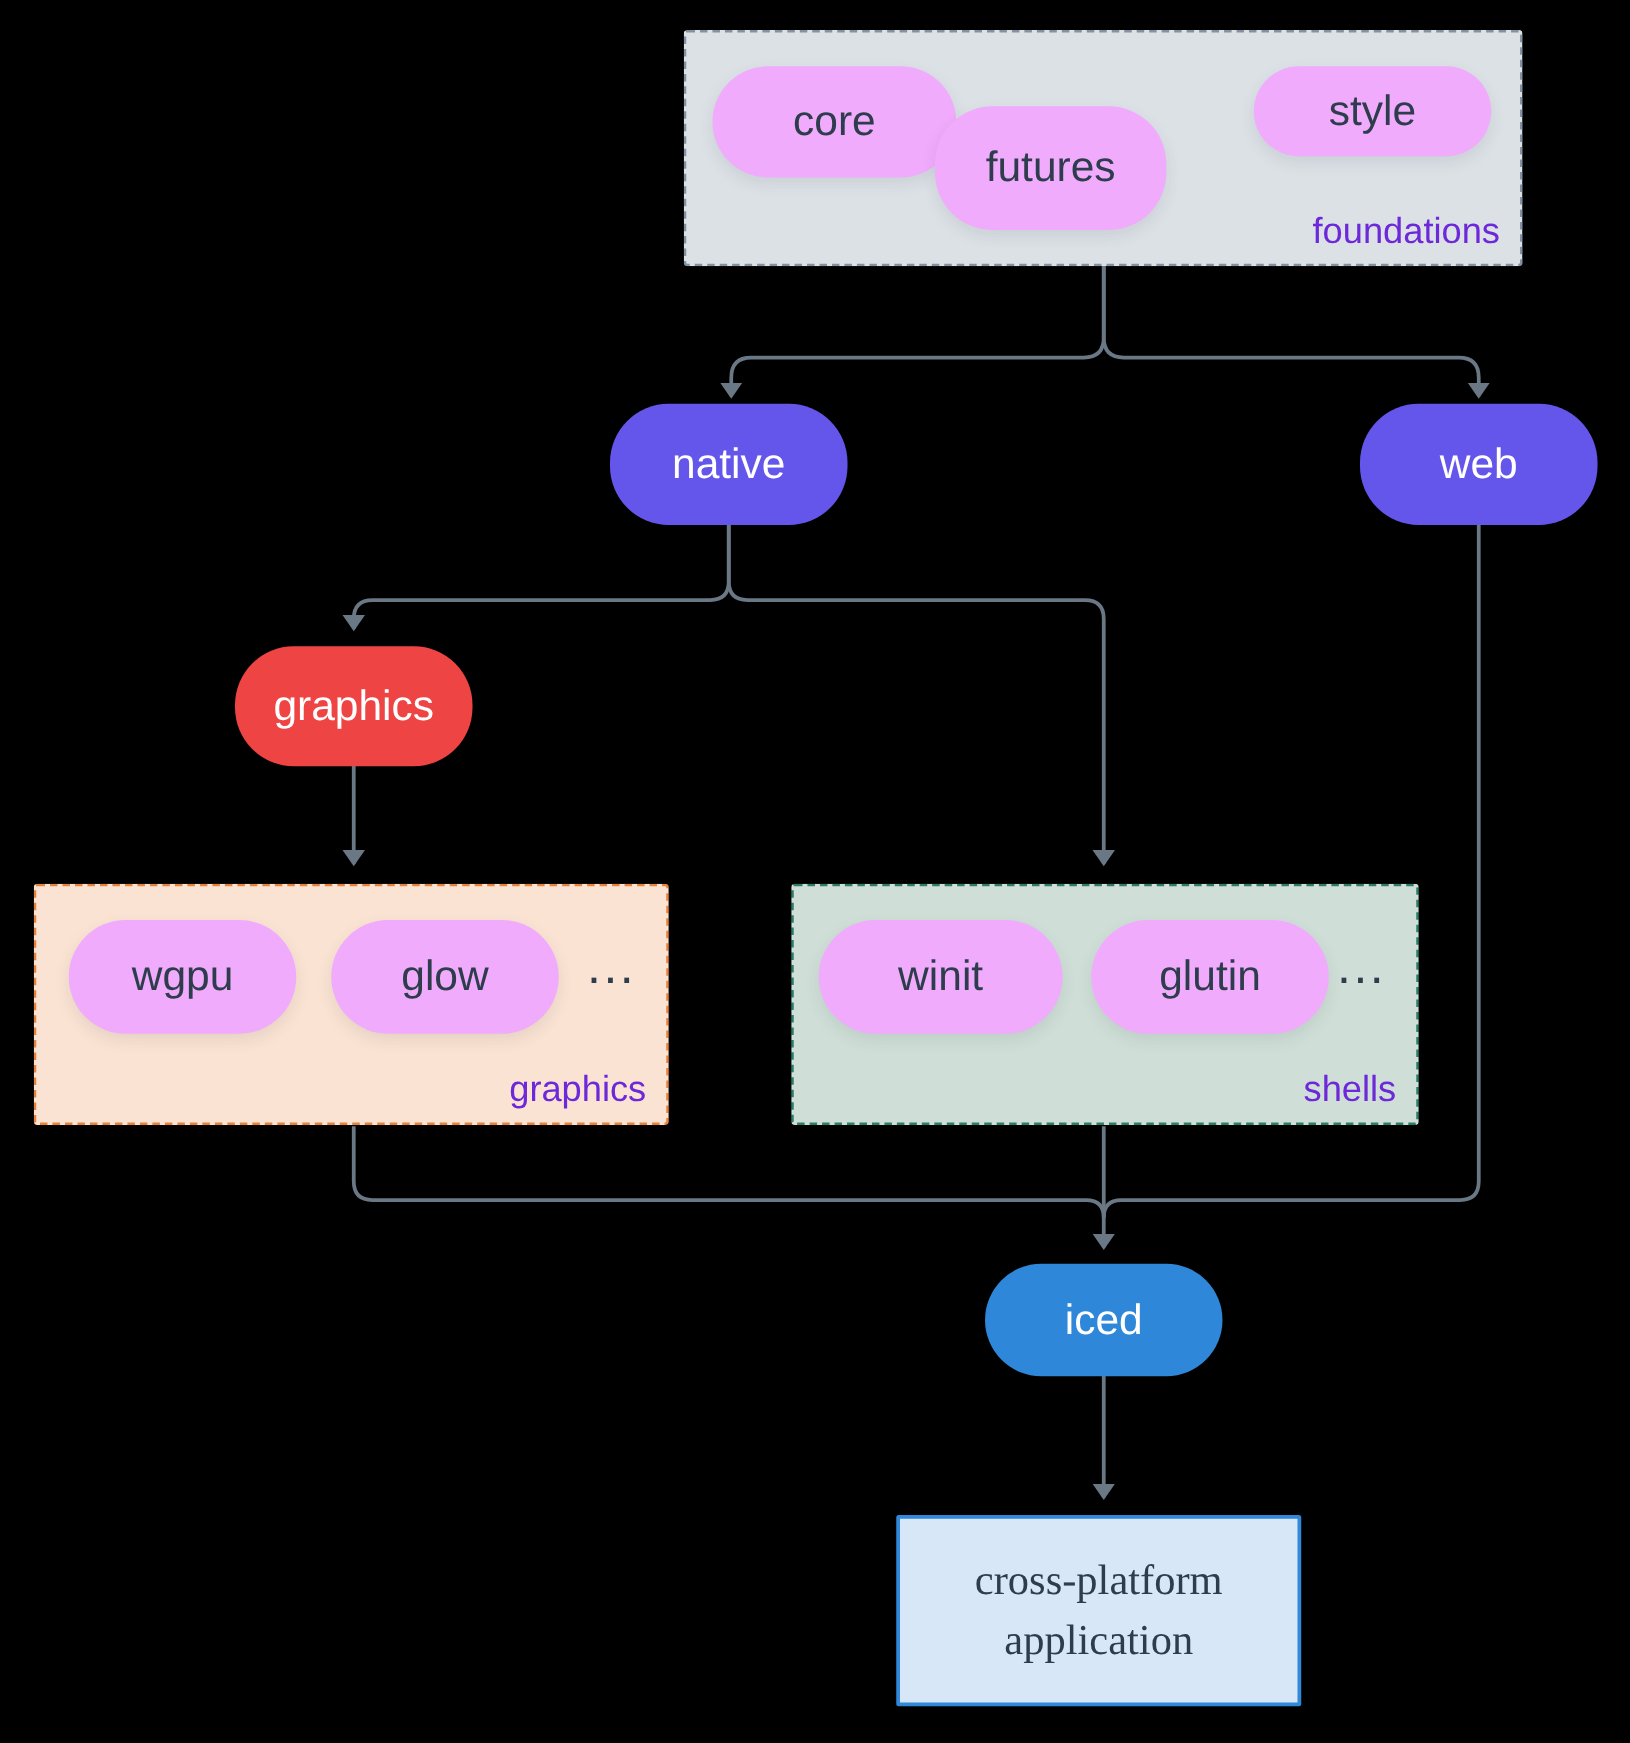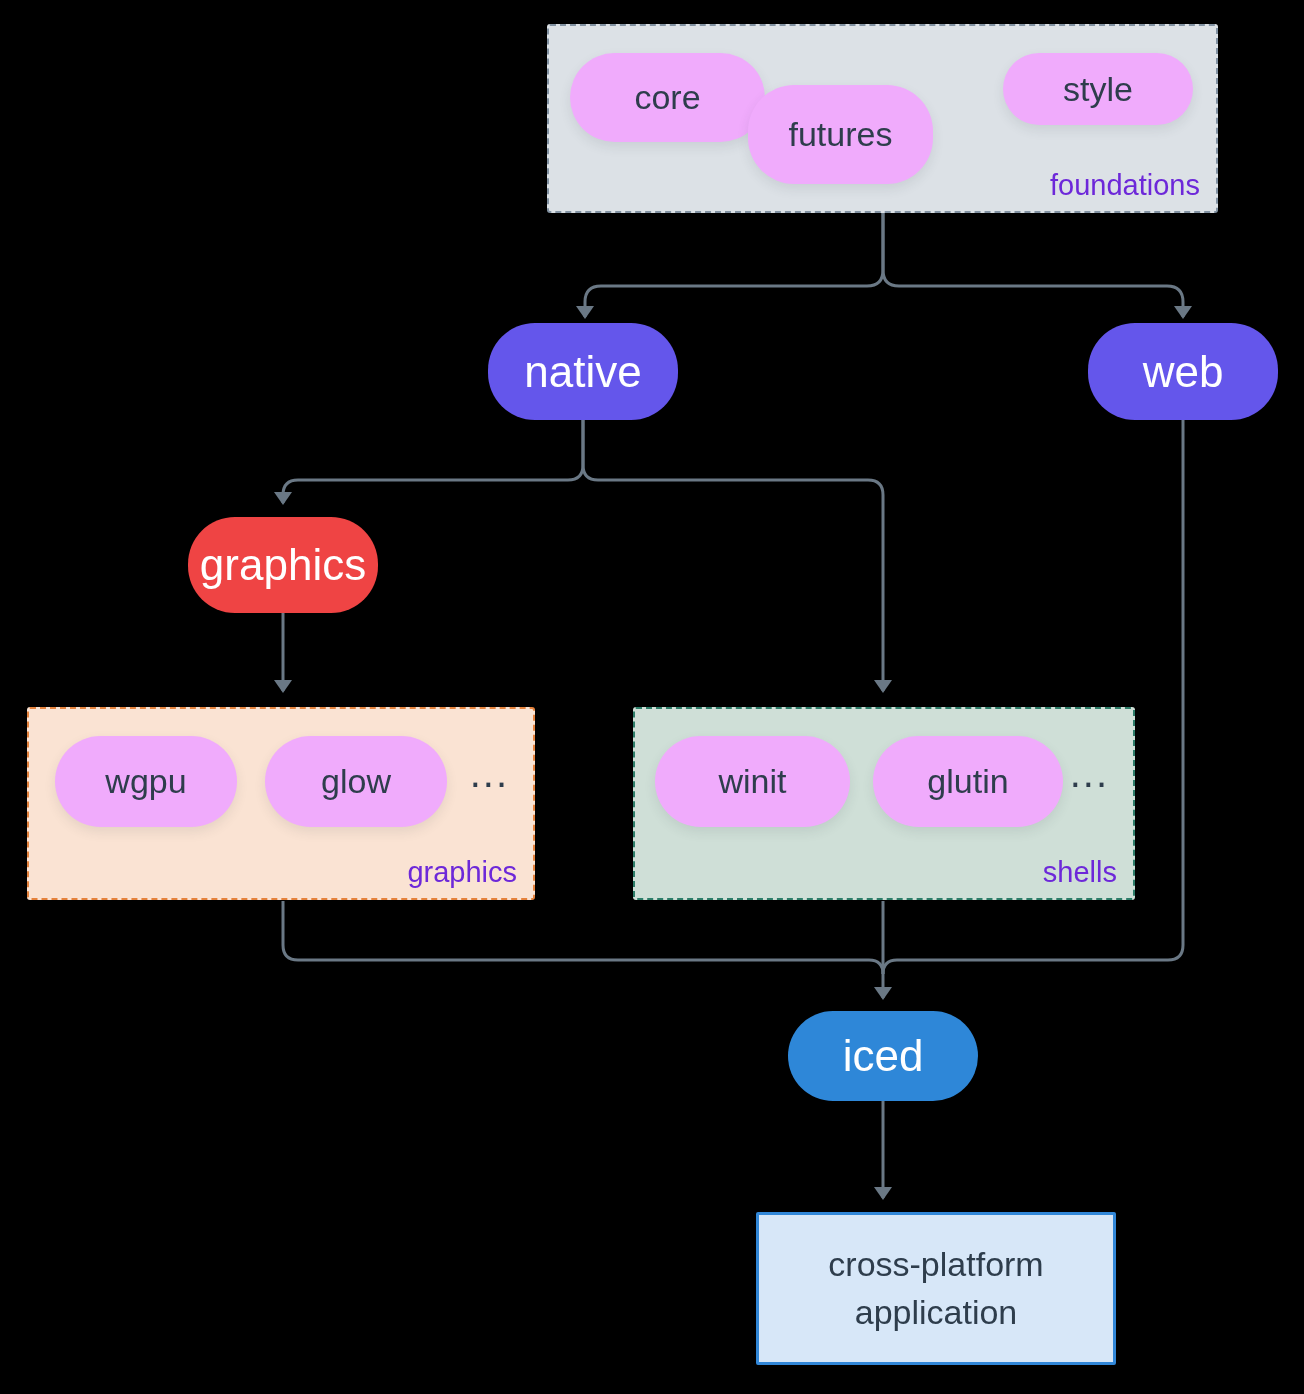--- a/index.html
+++ b/index.html
@@ -14,21 +14,21 @@
   .group.foundations{background:#dce1e6;border-color:#8292a2;}
   .group.renderers{background:#fae3d3;border-color:#e5823c;}
   .group.shells{background:#cfdfd7;border-color:#2d7d69;}
   .pill{
     position:absolute;z-index:2;display:flex;align-items:center;justify-content:center;
     background:#f0abfc;border-radius:46px;color:#2e3d4c;font-size:34px;
     box-shadow:0 5px 12px rgba(45,59,72,0.10);
   }
   .node{
     position:absolute;z-index:2;display:flex;align-items:center;justify-content:center;
-    border-radius:47px;color:#ffffff;font-size:44px;
+    border-radius:47px;color:#ffffff;font-size:34px;
   }
   .node.purple{background:#6456eb;}
   .node.orange{background:#ef4444;}
   .node.blue{background:#2e87d8;}
   .group-label{
     position:absolute;right:16px;bottom:9px;font-size:29px;color:#6d28d9;z-index:2;
   }
   .dots{
     position:absolute;font-size:40px;color:#2e3d4c;z-index:2;letter-spacing:2px;
   }
@@ -84,18 +84,18 @@
 
   <div class="group shells" style="left:633px;top:707px;width:502px;height:193px;">
     <div class="dots" style="right:24px;top:42px;">...</div>
     <div class="group-label">shells</div>
   </div>
   <div class="pill" style="left:655px;top:736px;width:195px;height:91px;">winit</div>
   <div class="pill" style="left:873px;top:736px;width:190px;height:91px;">glutin</div>
 
   <div class="node blue" style="left:788px;top:1011px;width:190px;height:90px;">iced</div>
 
-  <div class="app-box" style="left:756px;top:1212px;width:360px;height:153px;">
+  <div class="app-box" style="left:717px;top:1212px;width:324px;height:153px;font-family:Liberation Serif, serif;">
     <span>cross-platform</span>
     <span>application</span>
   </div>
 
 </div>
 
 </body></html>

